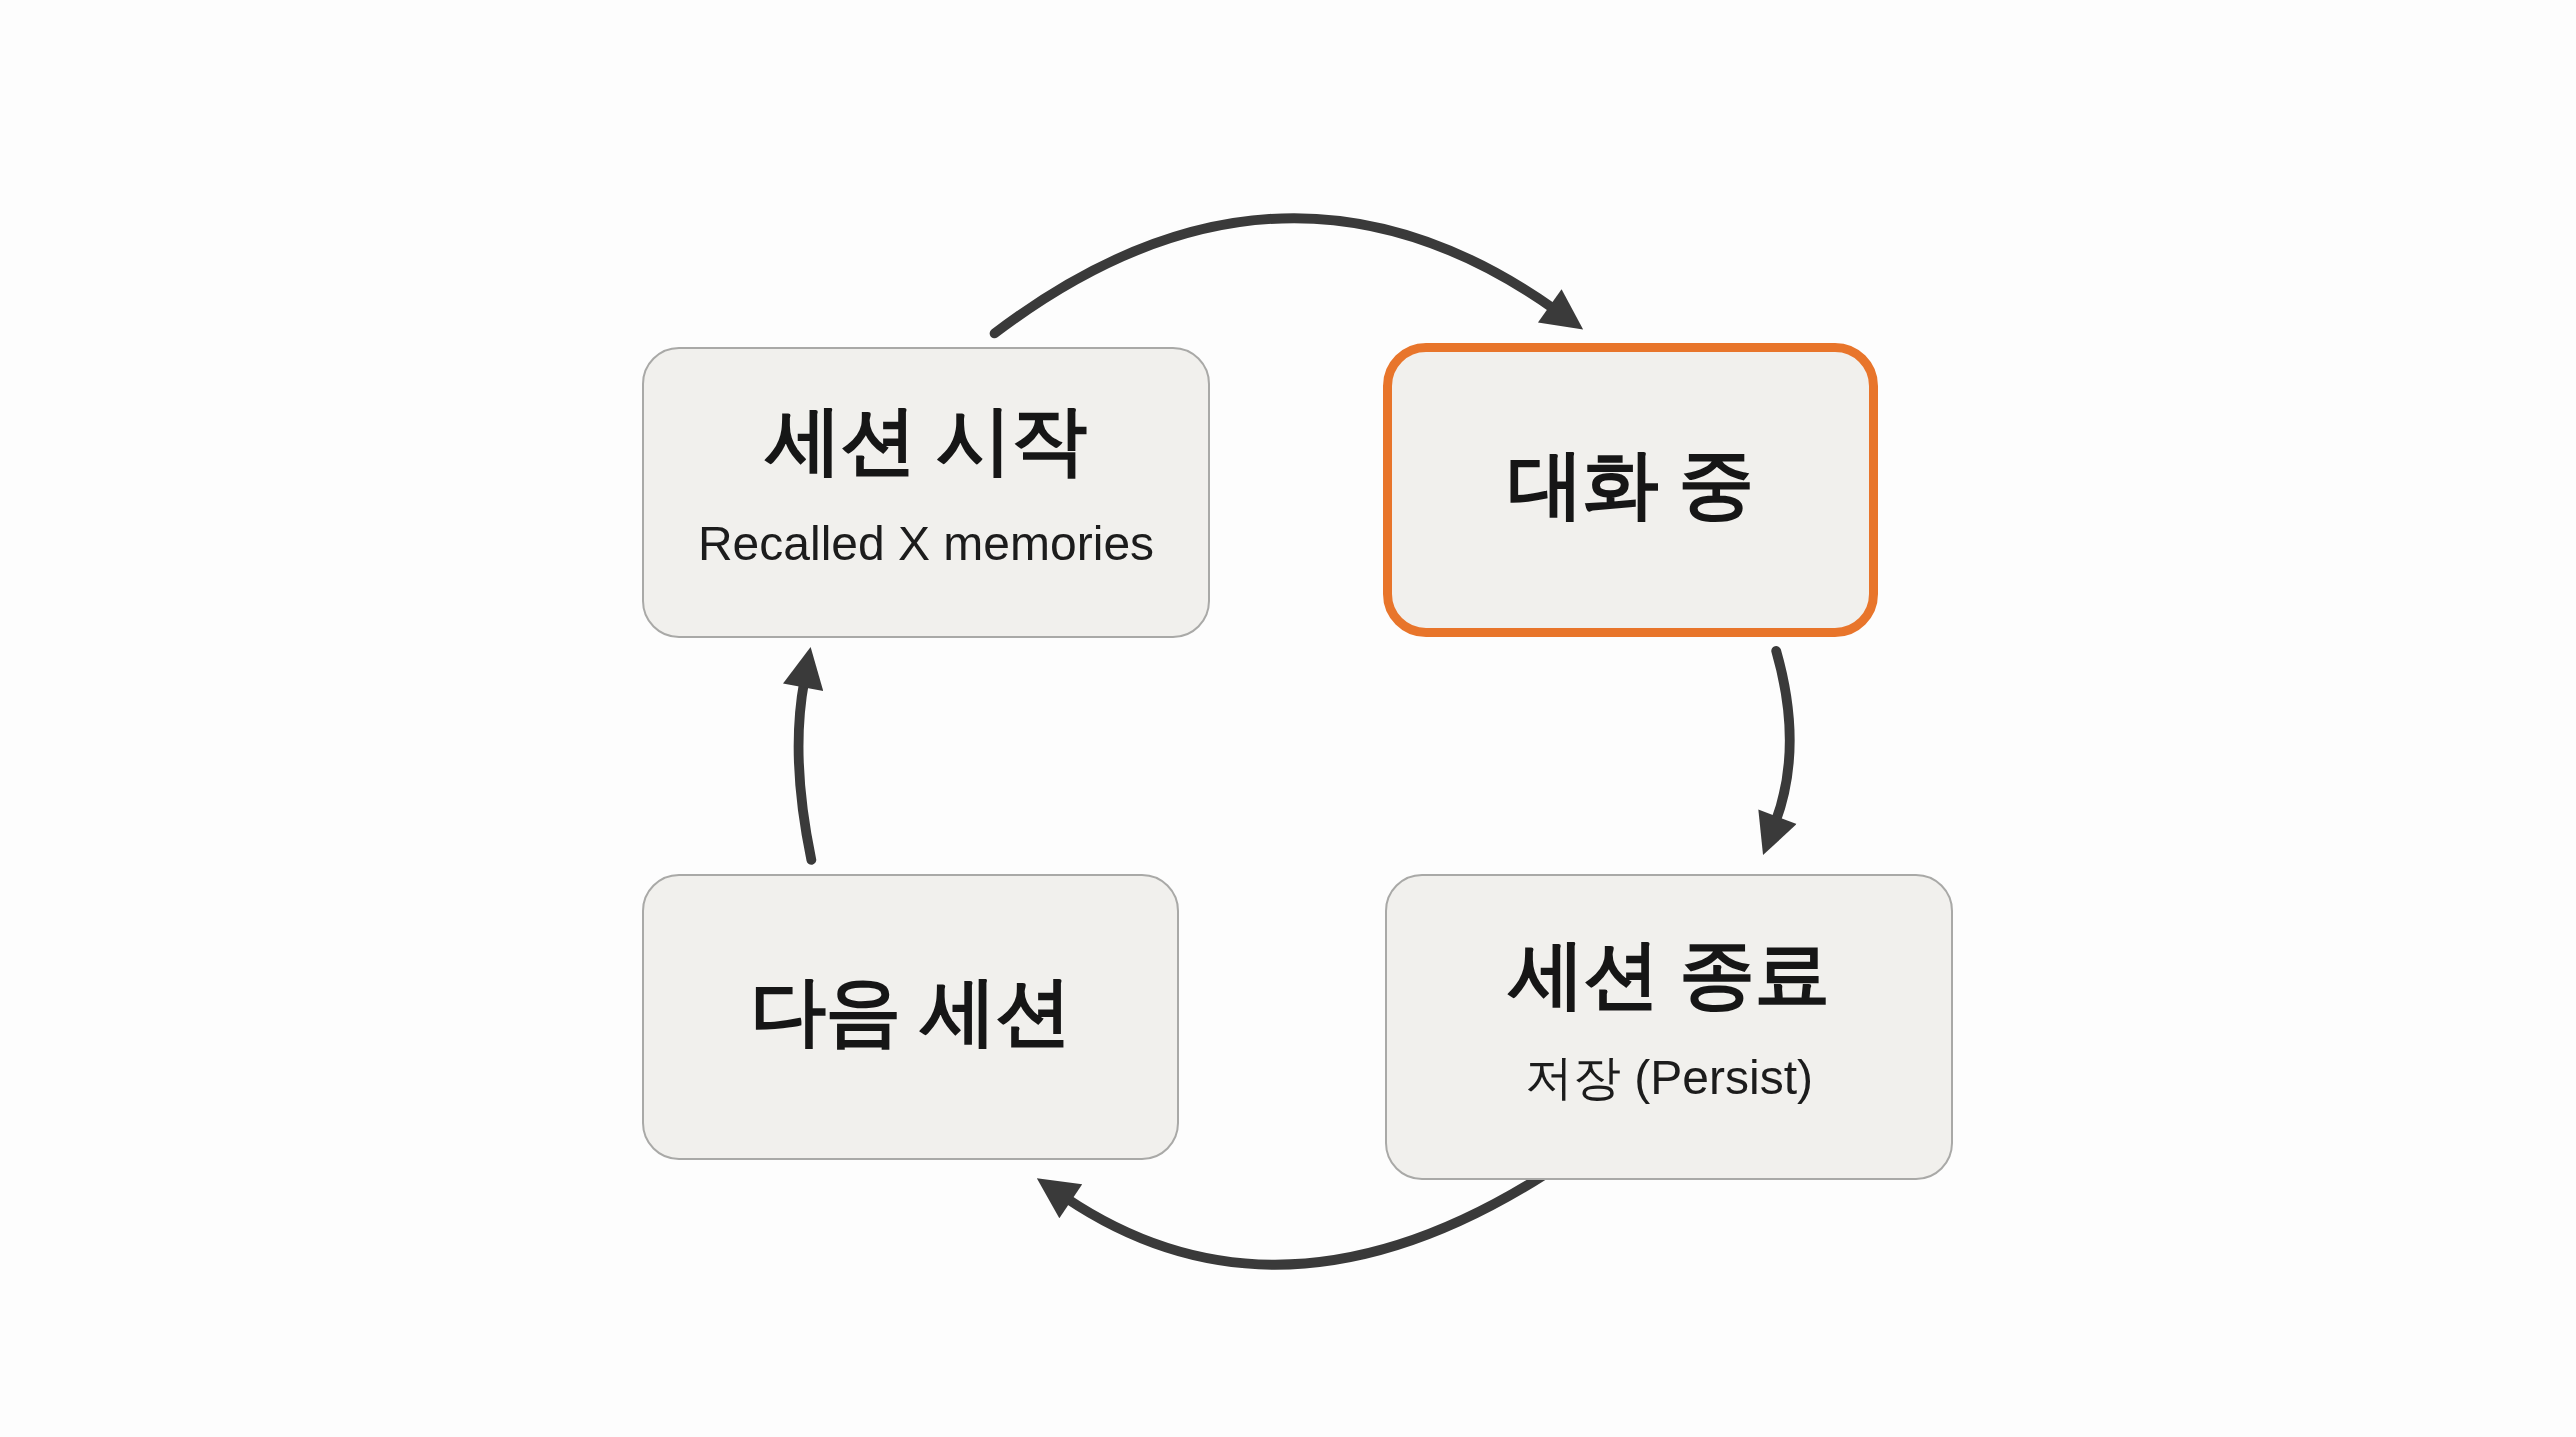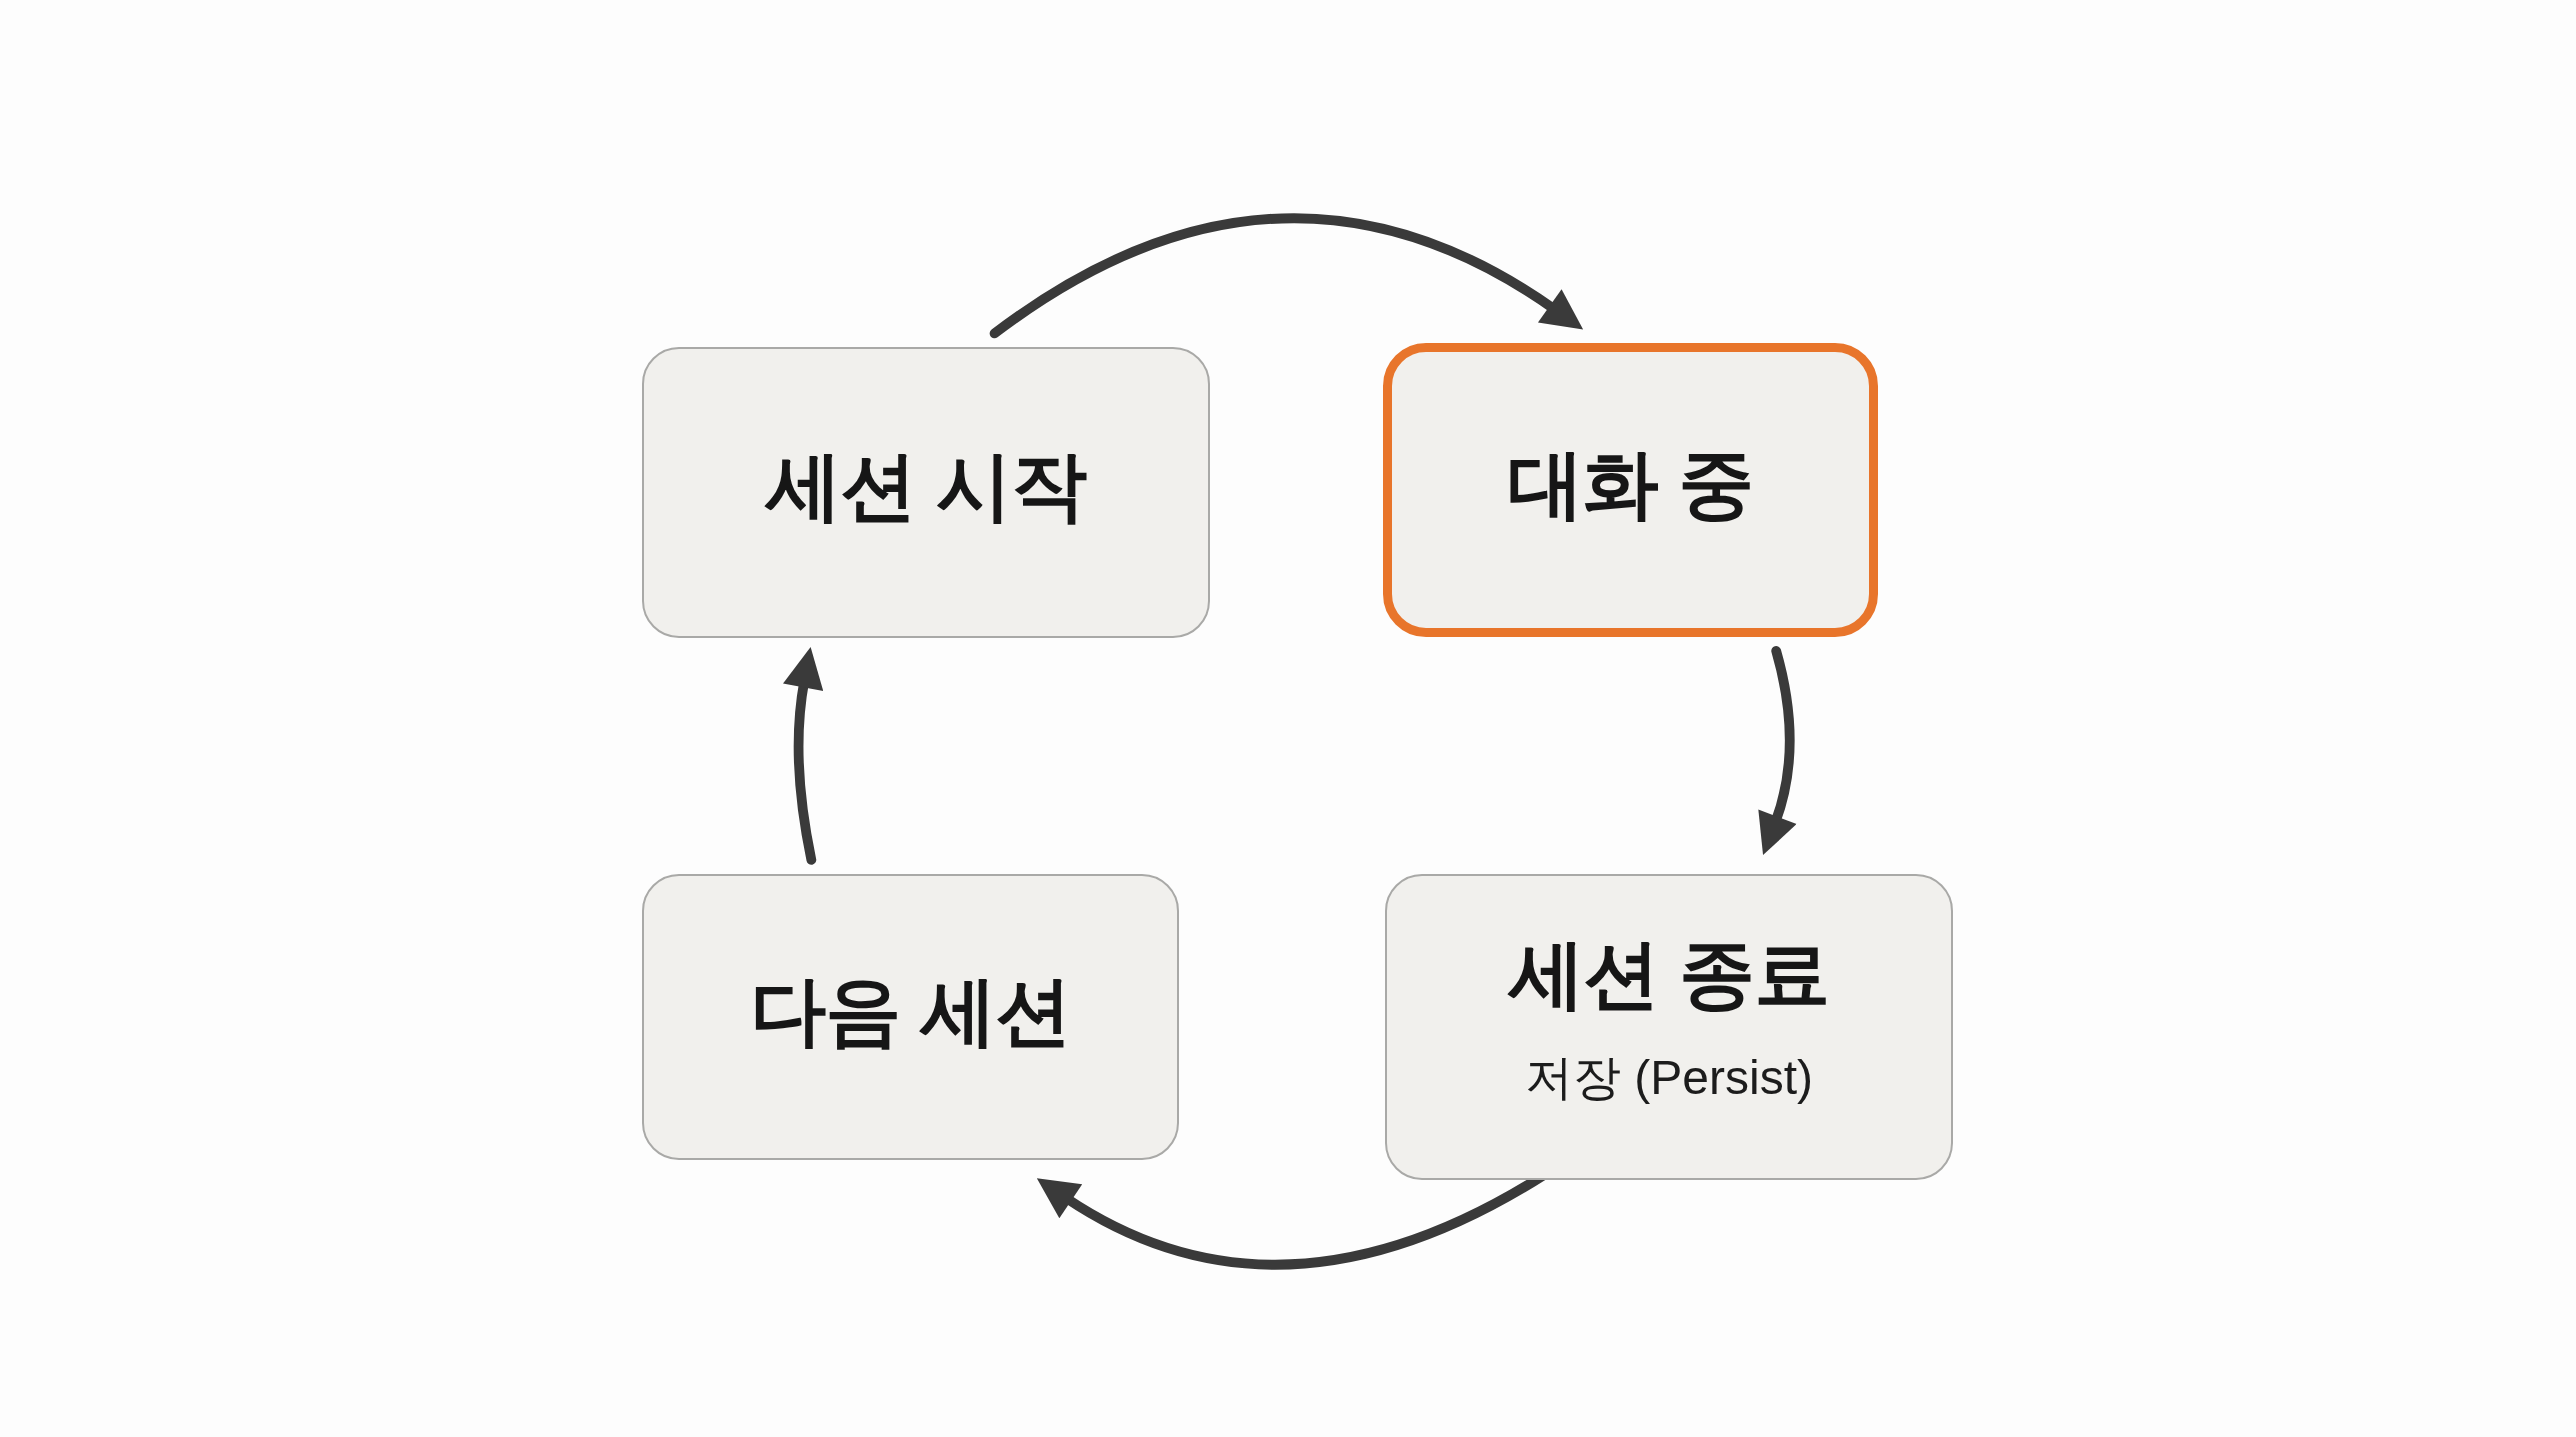--- a/index.html
+++ b/index.html
@@ -81,20 +81,21 @@
       </marker>
     </defs>
     <path class="edge" d="M1118 375 Q1440 130 1748 348" marker-end="url(#ah)"></path>
     <path class="edge" d="M1997 732 Q2028 840 1996 925" marker-end="url(#ah)"></path>
     <path class="edge" d="M1738 1320 Q1440 1510 1198 1347" marker-end="url(#ah)"></path>
     <path class="edge" d="M912 967 Q888 852 904 766" marker-end="url(#ah)"></path>
   </svg>
 
   <div class="node node-session-start">
     <div class="node-title">세션 시작</div>
+    <div class="node-subtitle">Recalled X memories</div>
   </div>
 
   <div class="node node-highlight node-in-conversation">
     <div class="node-title">대화 중</div>
   </div>
 
   <div class="node node-session-end">
     <div class="node-title">세션 종료</div>
     <div class="node-subtitle">저장 (Persist)</div>
   </div>

